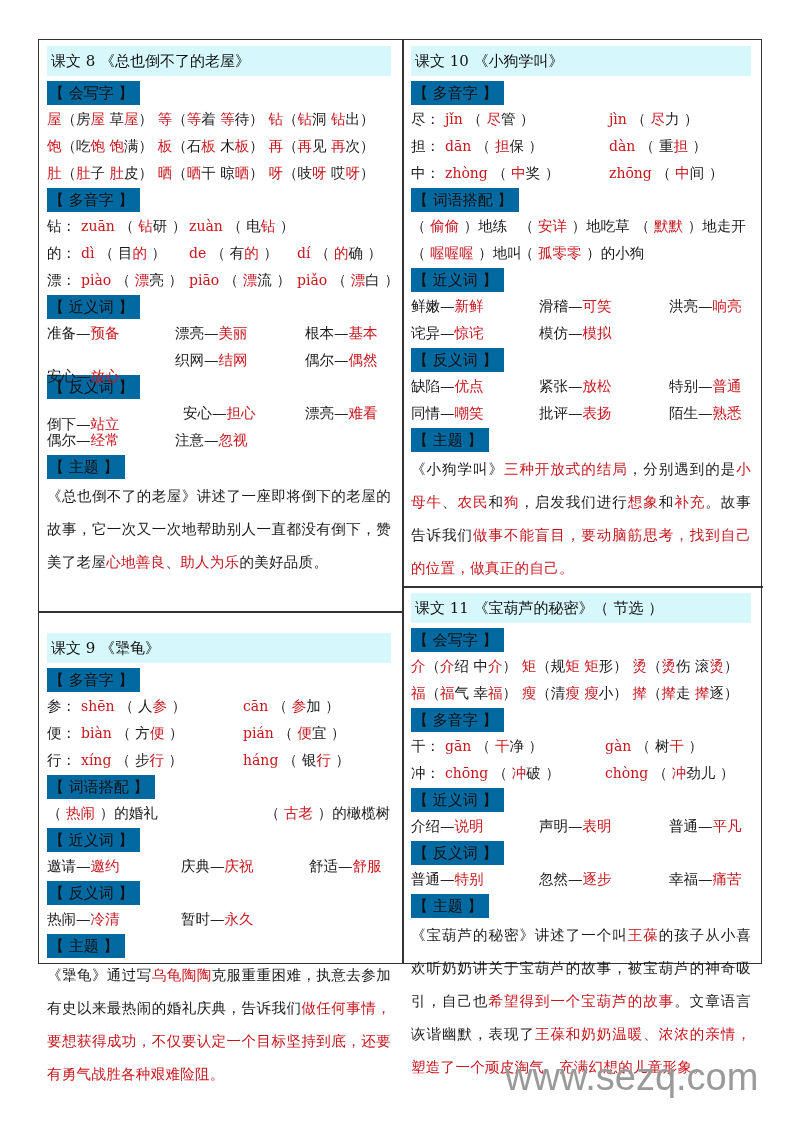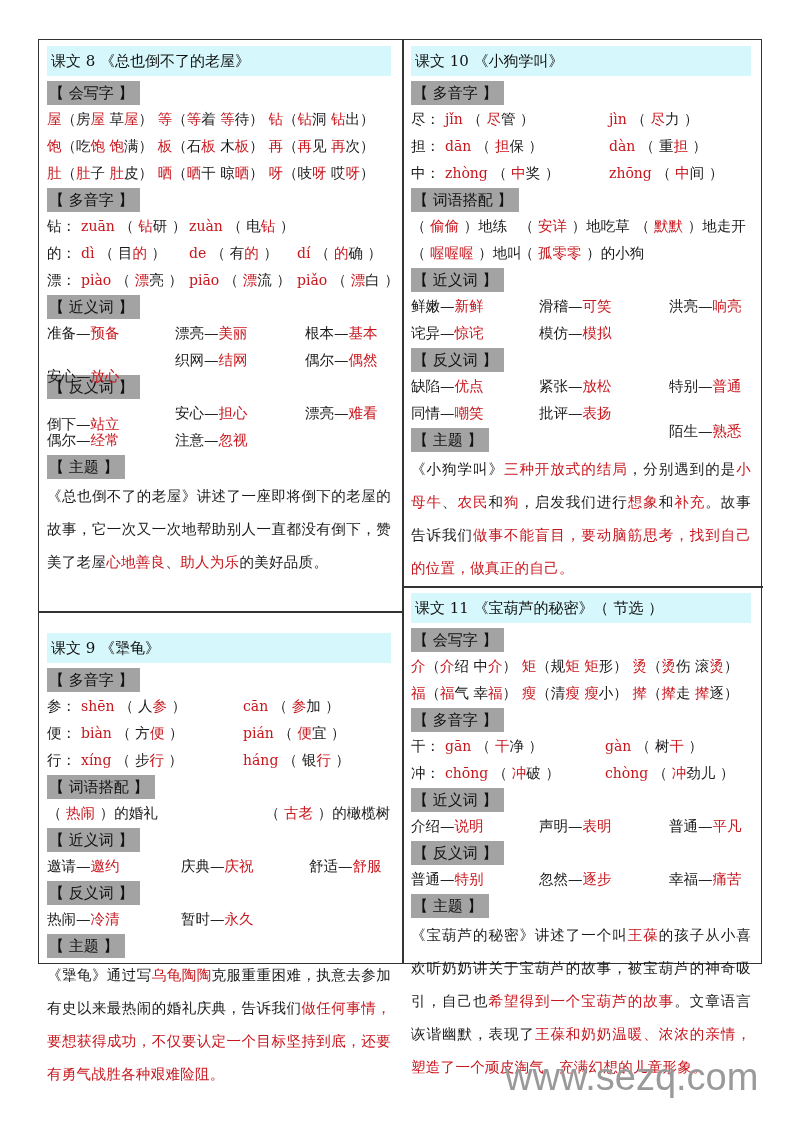--- a/index.html
+++ b/index.html
@@ -10,21 +10,21 @@
   .vline { position:absolute; left:363px; top:0; width:1.5px; height:100%; background:#333; }
   .hline-left { position:absolute; left:0; top:571px; width:364px; height:1.5px; background:#333; }
   .hline-right { position:absolute; left:364px; top:546px; width:360px; height:1.5px; background:#333; }
   .cell { position:absolute; box-sizing:border-box; }
   .c8  { left:8px;  top:6px;   width:344px; }
   .c9  { left:8px;  top:593px; width:344px; }
   .c10 { left:372px; top:6px;  width:340px; }
   .c11 { left:372px; top:553px; width:340px; }
   .title { background:#d6f7fb; height:30px; line-height:30px; padding-left:4px;
            font-size:15px; color:#111; margin-bottom:4px; }
-  .tag { display:inline-block; background:#a3a3a3; padding:0 6px 0 2px;
+  .tag { display:inline-block; background:#0369a1; padding:0 6px 0 2px;
          height:24px; line-height:24px; font-size:15px; color:#111; margin:1px 0; }
   .row { height:27px; line-height:27px; font-size:14.5px; white-space:nowrap; position:relative; }
   .r { color:#c8161d; }
   .py { color:#c8161d; font-size:14px; }
   .col { position:absolute; top:0; }
   .para { font-size:14.5px; line-height:33px; text-align:justify; letter-spacing:0.3px; }
   .watermark { position:absolute; left:505px; top:1056px; font-family:"Liberation Sans",sans-serif;
                font-size:38px; color:#9a9a9a; letter-spacing:0px; }
 </style>
 </head>
@@ -59,21 +59,21 @@
         <div class="row">
           <span class="col" style="left: 0px; margin-top: 16px;"><span>安心—</span><span class="r">放心</span></span>
           <span class="col" style="left: 128px;"><span>织网—</span><span class="r">结网</span></span>
           <span class="col" style="left: 258px;"><span>偶尔—</span><span class="r">偶然</span></span>
         </div>
       </div>
     <div><span class="tag">【 反义词 】</span></div>
     <div id="l8-ant">
         <div class="row">
           <span class="col" style="left: 0px; margin-top: 11px;"><span>倒下—</span><span class="r">站立</span></span>
-          <span class="col" style="left: 128px;"><span>安心—</span><span class="r">担心</span></span>
+          <span class="col" style="left: 136px;"><span>安心—</span><span class="r">担心</span></span>
           <span class="col" style="left: 258px;"><span>漂亮—</span><span class="r">难看</span></span>
         </div>
         <div class="row">
           <span class="col" style="left: 0px;"><span>偶尔—</span><span class="r">经常</span></span>
           <span class="col" style="left: 128px;"><span>注意—</span><span class="r">忽视</span></span>
         </div>
       </div>
     <div><span class="tag">【 主题 】</span></div>
     <div class="para" id="l8-theme"><span>《总也倒不了的老屋》讲述了一座即将倒下的老屋的故事，它一次又一次地帮助别人一直都没有倒下，赞美了老屋</span><span class="r">心地善良</span><span>、</span><span class="r">助人为乐</span><span>的美好品质。</span></div>
   </div>
@@ -147,21 +147,21 @@
     <div><span class="tag">【 反义词 】</span></div>
     <div id="l10-ant">
         <div class="row">
           <span class="col" style="left: 0px;"><span>缺陷—</span><span class="r">优点</span></span>
           <span class="col" style="left: 128px;"><span>紧张—</span><span class="r">放松</span></span>
           <span class="col" style="left: 258px;"><span>特别—</span><span class="r">普通</span></span>
         </div>
         <div class="row">
           <span class="col" style="left: 0px;"><span>同情—</span><span class="r">嘲笑</span></span>
           <span class="col" style="left: 128px;"><span>批评—</span><span class="r">表扬</span></span>
-          <span class="col" style="left: 258px; margin-top: 18px;"><span>陌生—</span><span class="r">熟悉</span></span>
+          <span class="col" style="left: 258px;"><span>陌生—</span><span class="r">熟悉</span></span>
         </div>
       </div>
     <div><span class="tag">【 主题 】</span></div>
     <div class="para" id="l10-theme"><span>《小狗学叫》</span><span class="r">三种开放式的结局</span><span>，分别遇到的是</span><span class="r">小母牛</span><span>、</span><span class="r">农民</span><span>和</span><span class="r">狗</span><span>，启发我们进行</span><span class="r">想象</span><span>和</span><span class="r">补充</span><span>。故事告诉我们</span><span class="r">做事不能盲目，要动脑筋思考，找到自己的位置，做真正的自己。</span></div>
   </div>
 
   <div class="cell c11">
     <div class="title">课文 11 《宝葫芦的秘密》（ 节选 ）</div>
     <div><span class="tag">【 会写字 】</span></div>
     <div id="l11-write">

